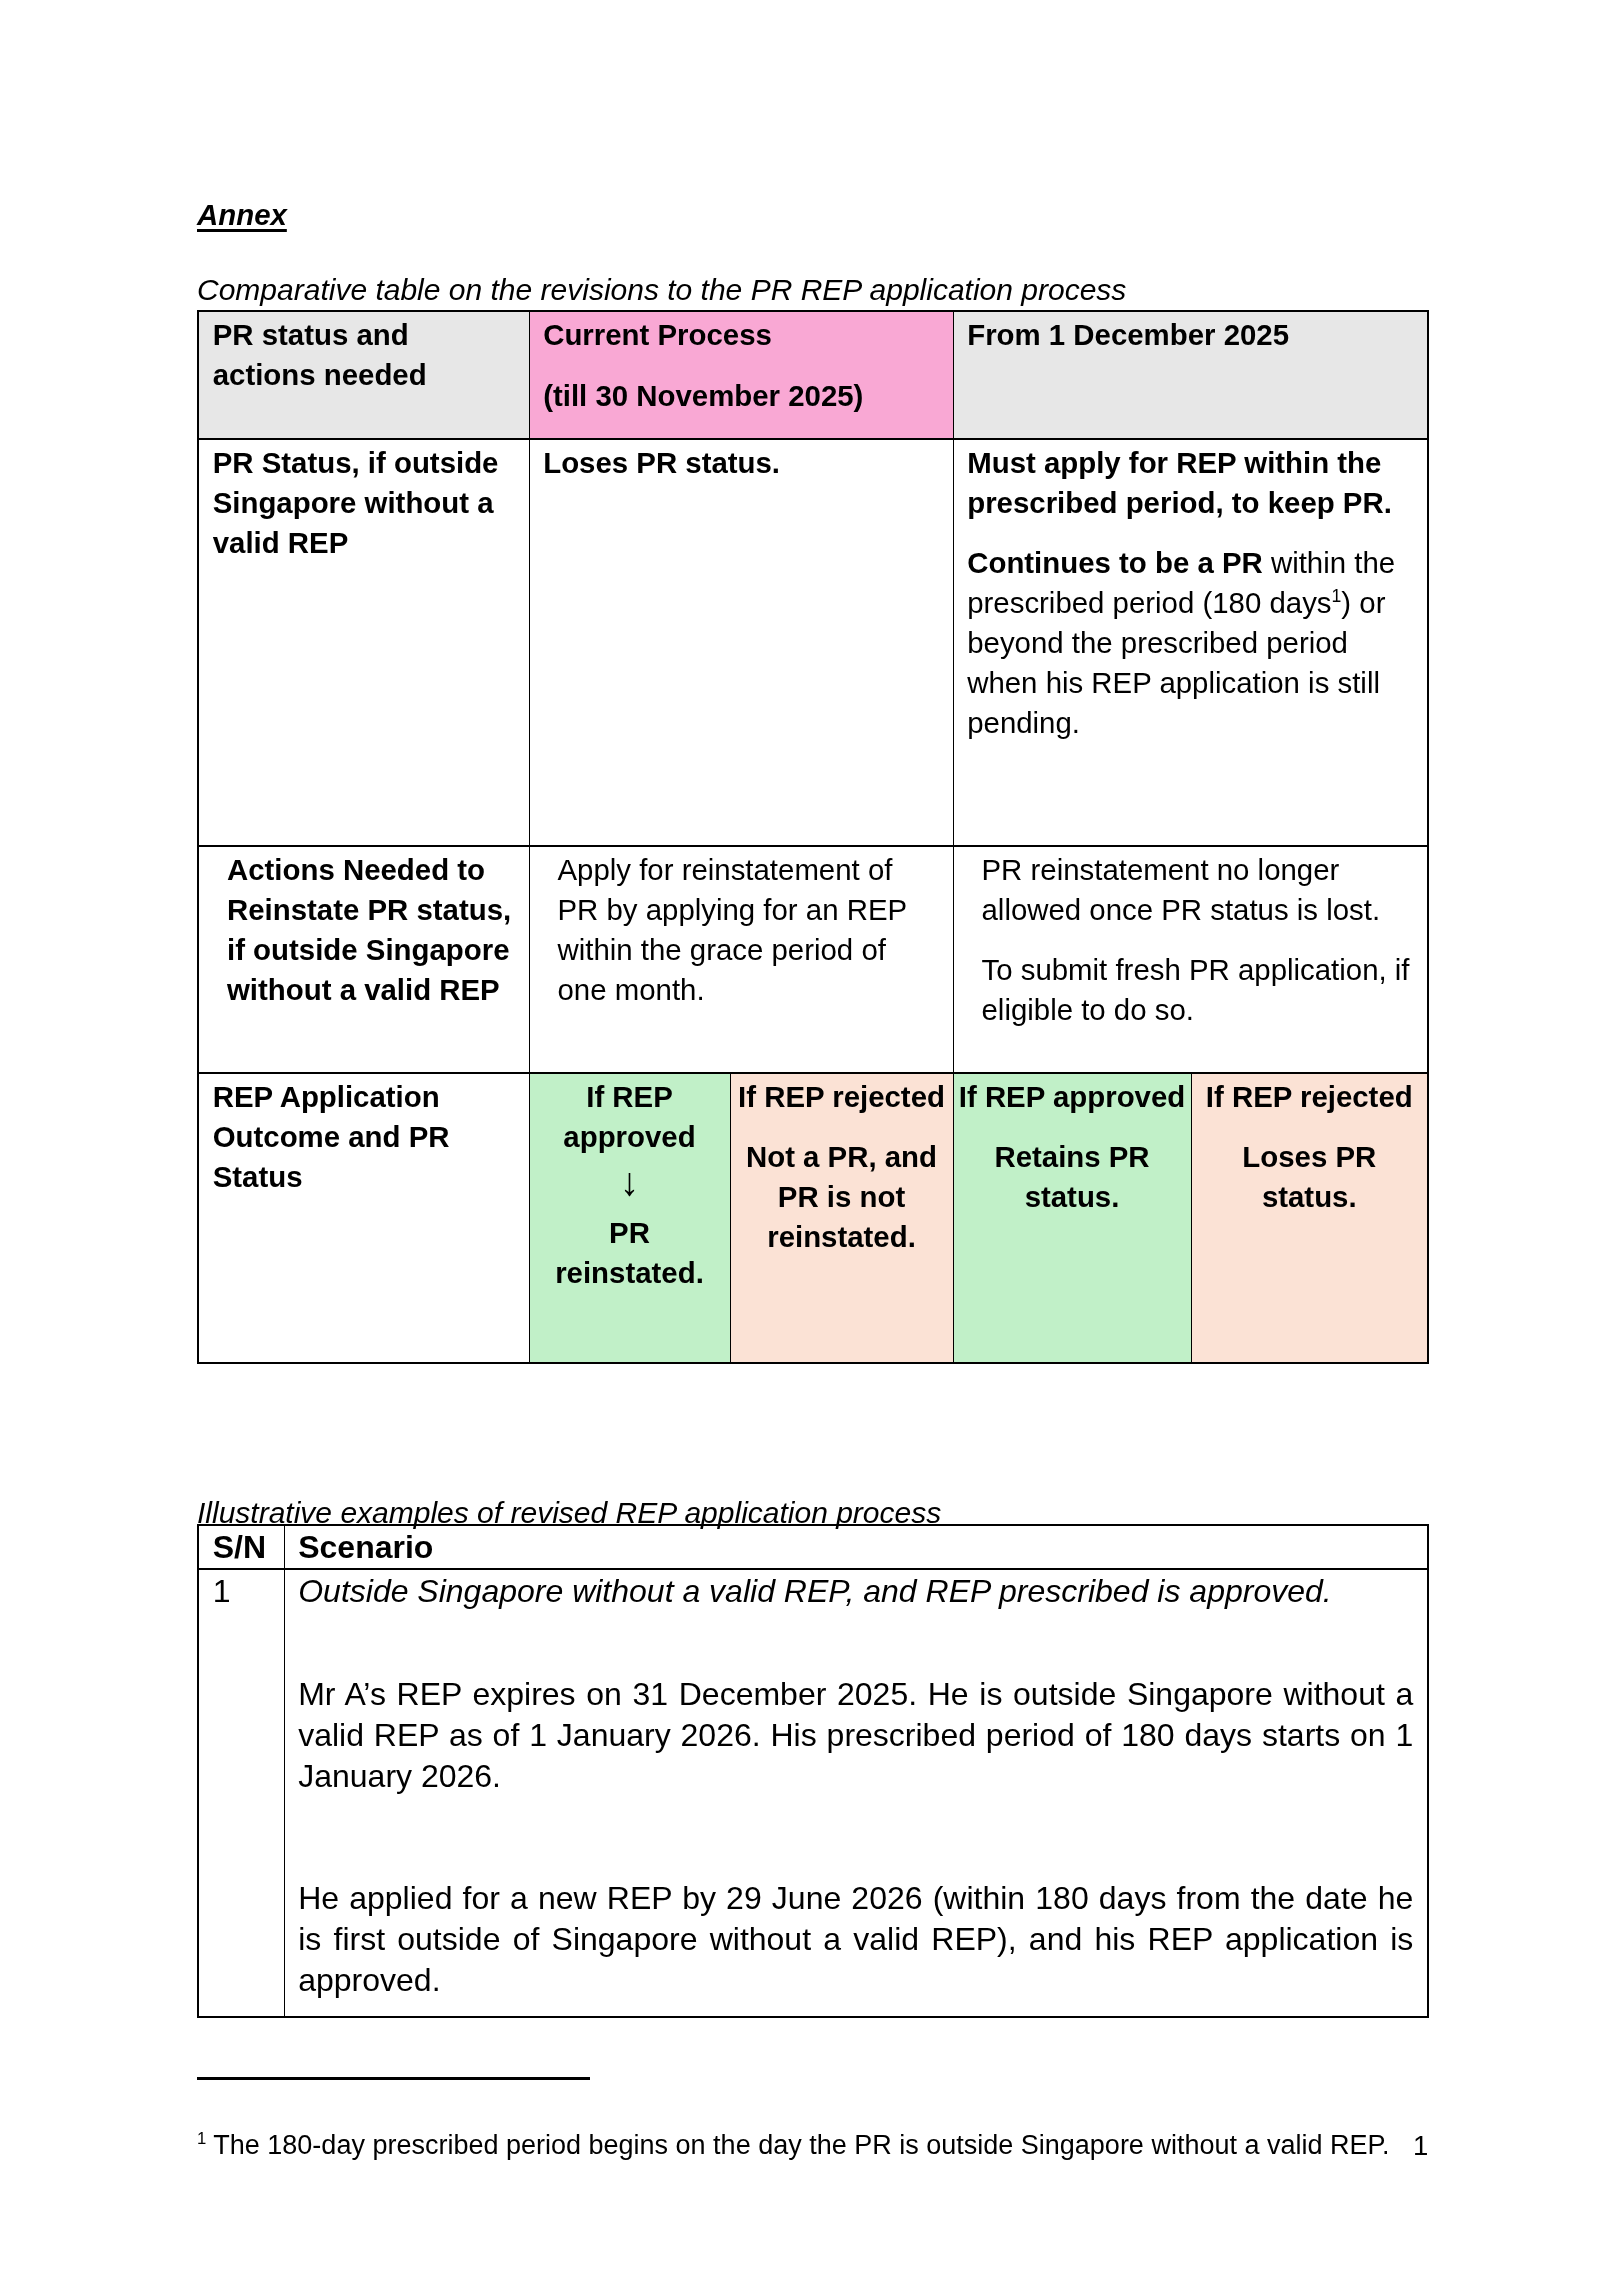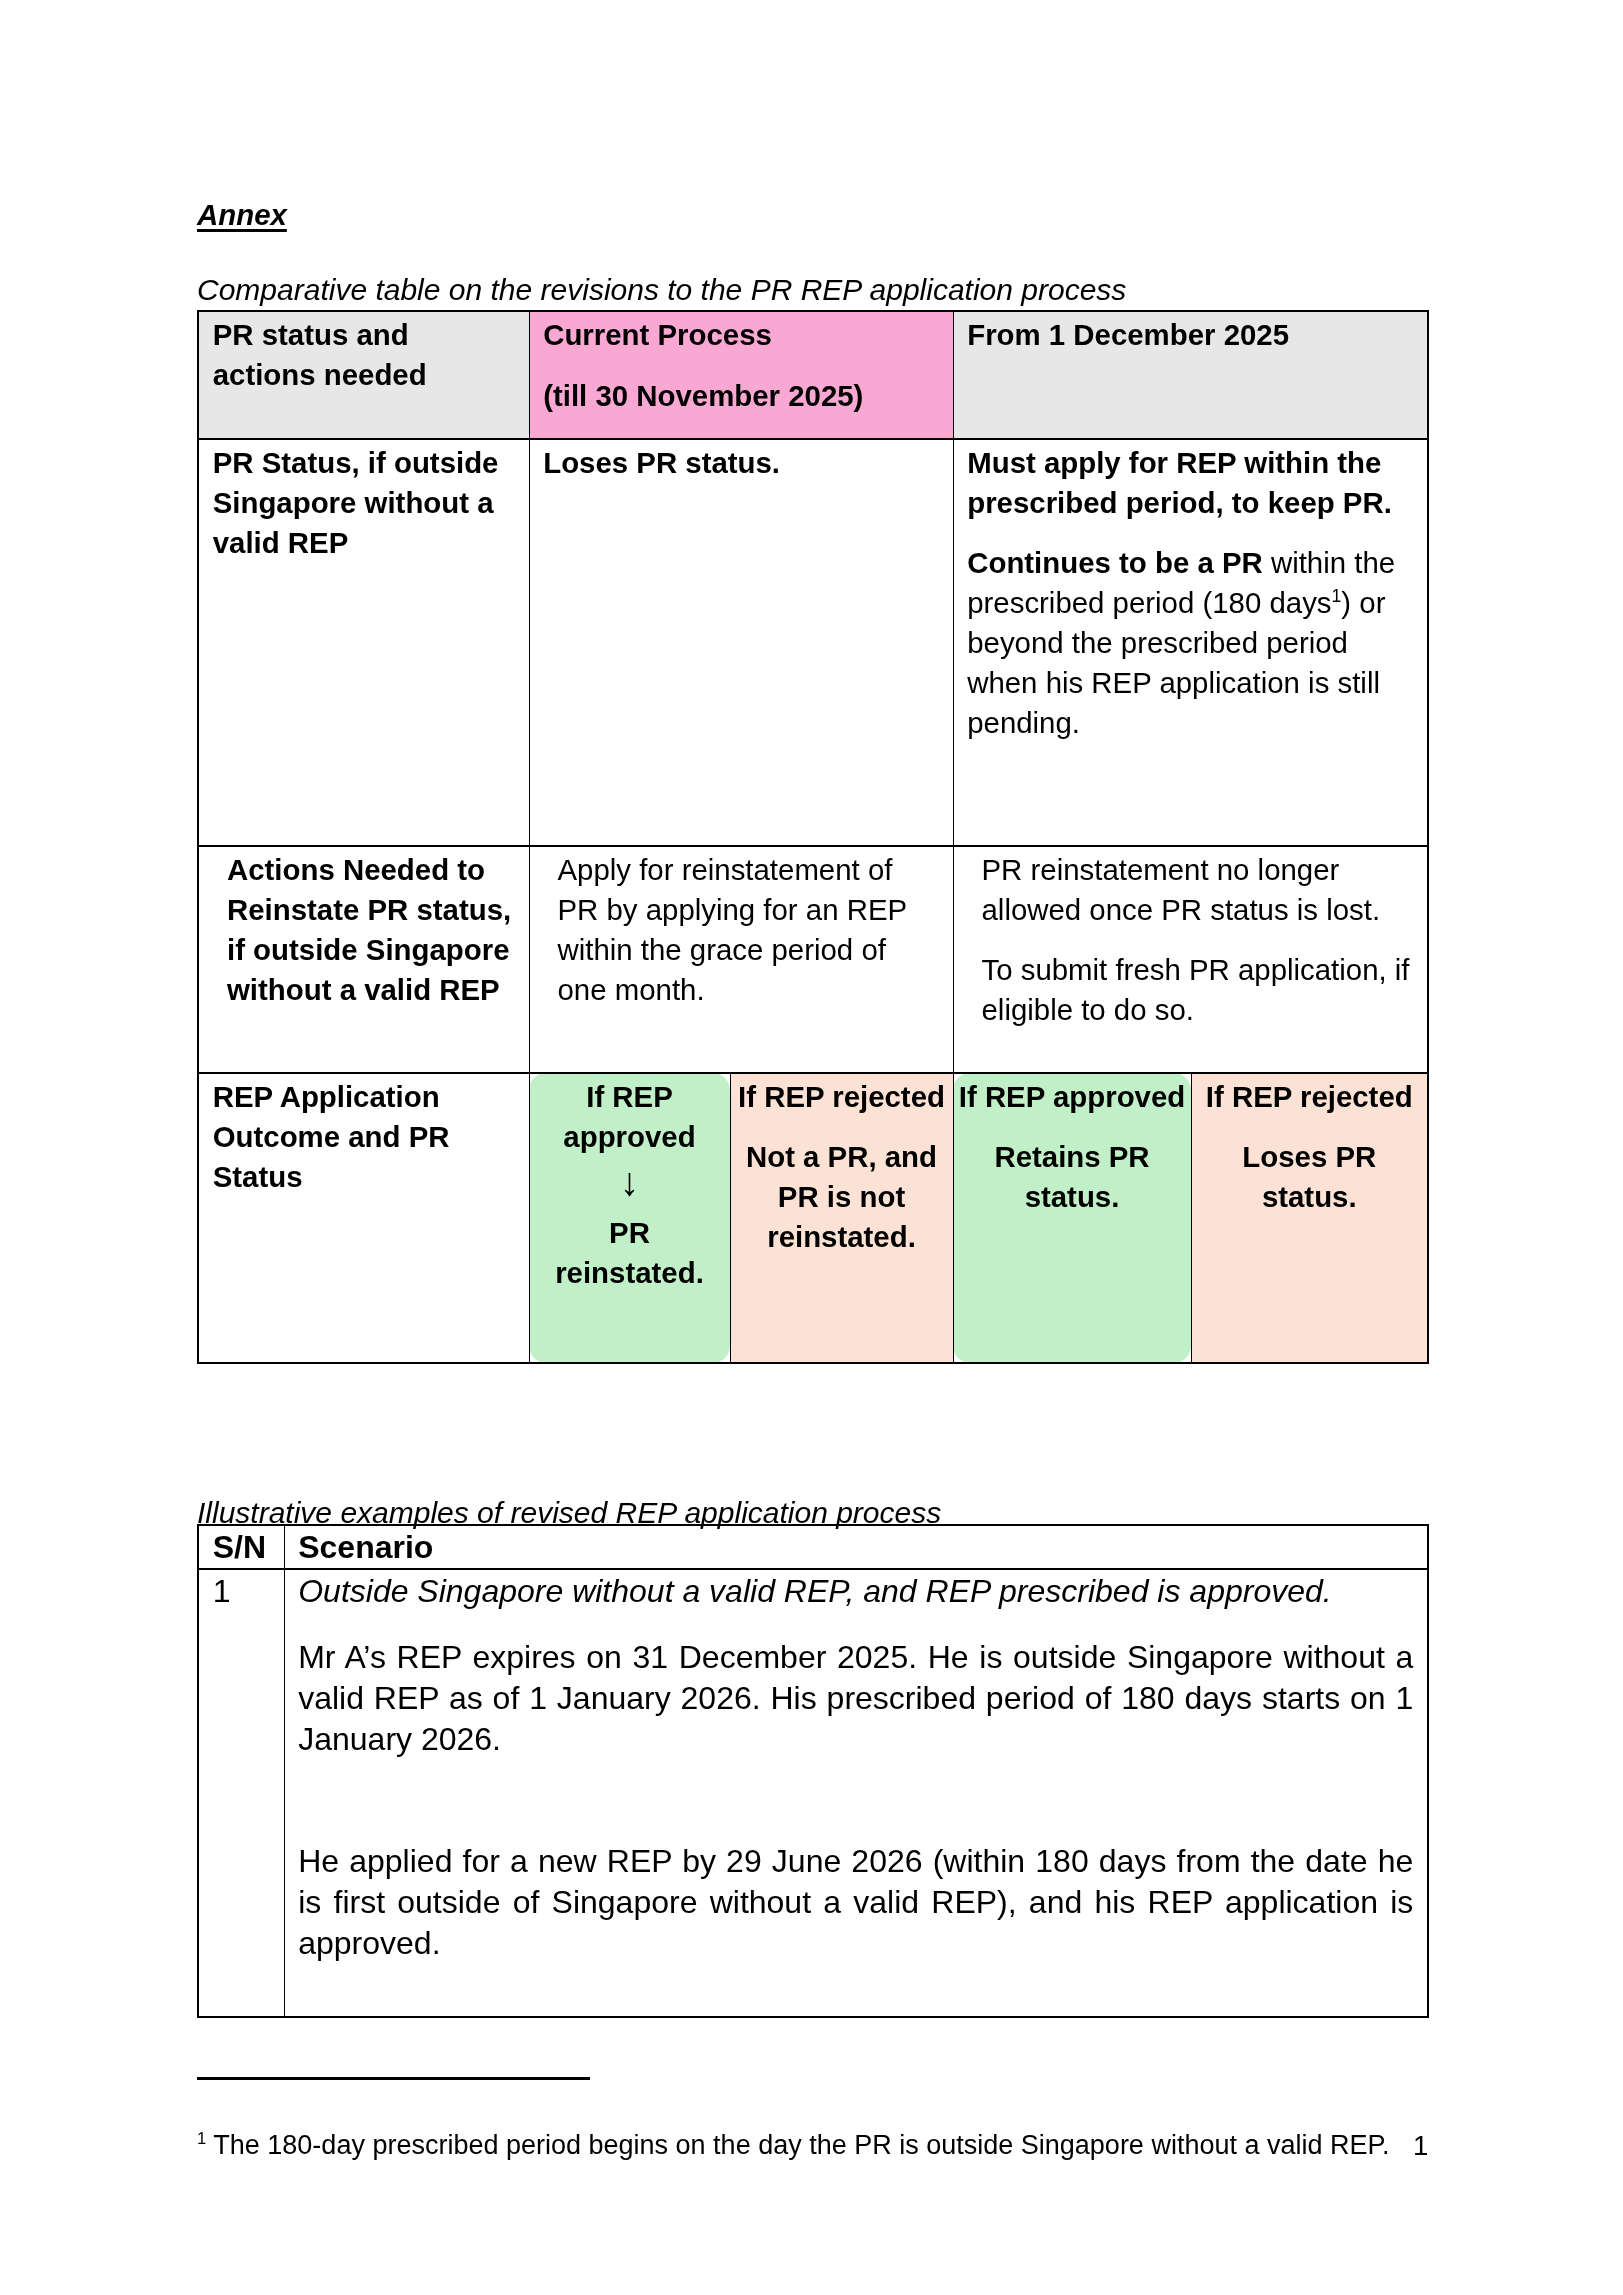--- a/index.html
+++ b/index.html
@@ -20,38 +20,38 @@
   .t1 td { border:1px solid #000; padding:2.9px 13.7px 0 13.7px; }
   .t1 .hrow td { background:#e7e7e7; font-weight:bold; height:123px; }
   .t1 .hrow { border-bottom:2.9px solid #000; }
   .t1 .r1 td { height:402px; }
   .t1 .r2 td { height:222px;padding-left:28px; }
   .t1 .r3 td { height:285px; }
   .t1 tr.r1, .t1 tr.r2 { border-bottom:2.9px solid #000; }
   .t1 .rowhead { font-weight:bold; }
   .t1 p { margin:0; }
   .t1 .gap { margin-top:20.6px; }
-  .green { background:#c1f0c8 !important;border-radius:17px; }
+  .green { background:#c1f0c8 !important; }
   .salmon { background:#fbe2d5 !important; }
   .out { text-align:center; font-weight:bold; padding:2.9px 3.9px 0 3.9px !important; }
   .out .result { margin-top:20.6px; }
   .arrow { font-size:39px; line-height:49px; font-weight:normal; margin-top:9.8px; }
   sup { font-size:0.6em; line-height:0; vertical-align:super; }
 
   
   .t2 { left:197px; top:1524px; width:1230px; border:2.9px solid #000; font-size:32px; line-height:41px; }
   .t2 td { border:1px solid #000; padding:1px 13.7px 0 13.7px; }
   .t2 .hrow td { font-weight:bold; height:39px; }
   .t2 .hrow { border-bottom:2.9px solid #000; }
   .t2 .brow td { height:445px; }
   .t2 .sn { padding-left:13.7px; padding-right:4.9px; }
   .t2 p { margin:0; }
   .t2 .lead { font-style:italic; }
   .t2 .para { text-align:justify; }
-  .t2 .gap1 { margin-top:25px; }
+  .t2 .gap1 { margin-top:62px; }
   .t2 .gap2 { margin-top:81px; }
 
   .footrule { left:197px; top:2077px; width:393px; height:2.5px; background:#000; }
   .footnote { left:197px; top:2129px; font-size:27px; line-height:32px; white-space:nowrap; }
   .footnote sup { font-size:16.7px; }
   .pagenum { left:1413px; top:2130px; font-size:27.5px; line-height:32px; }
 </style>
 </head>
 <body>
 

